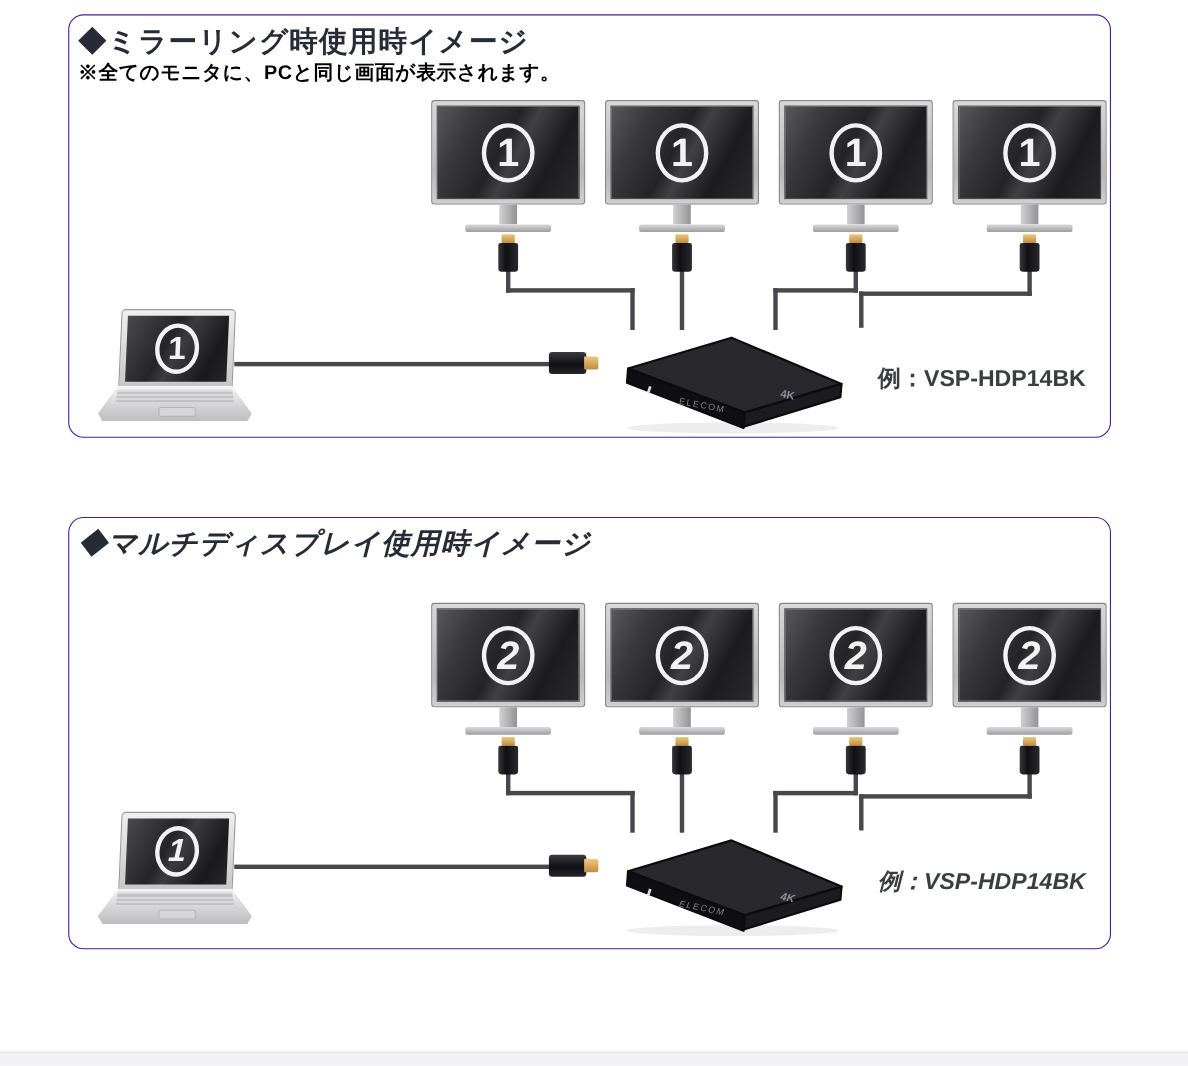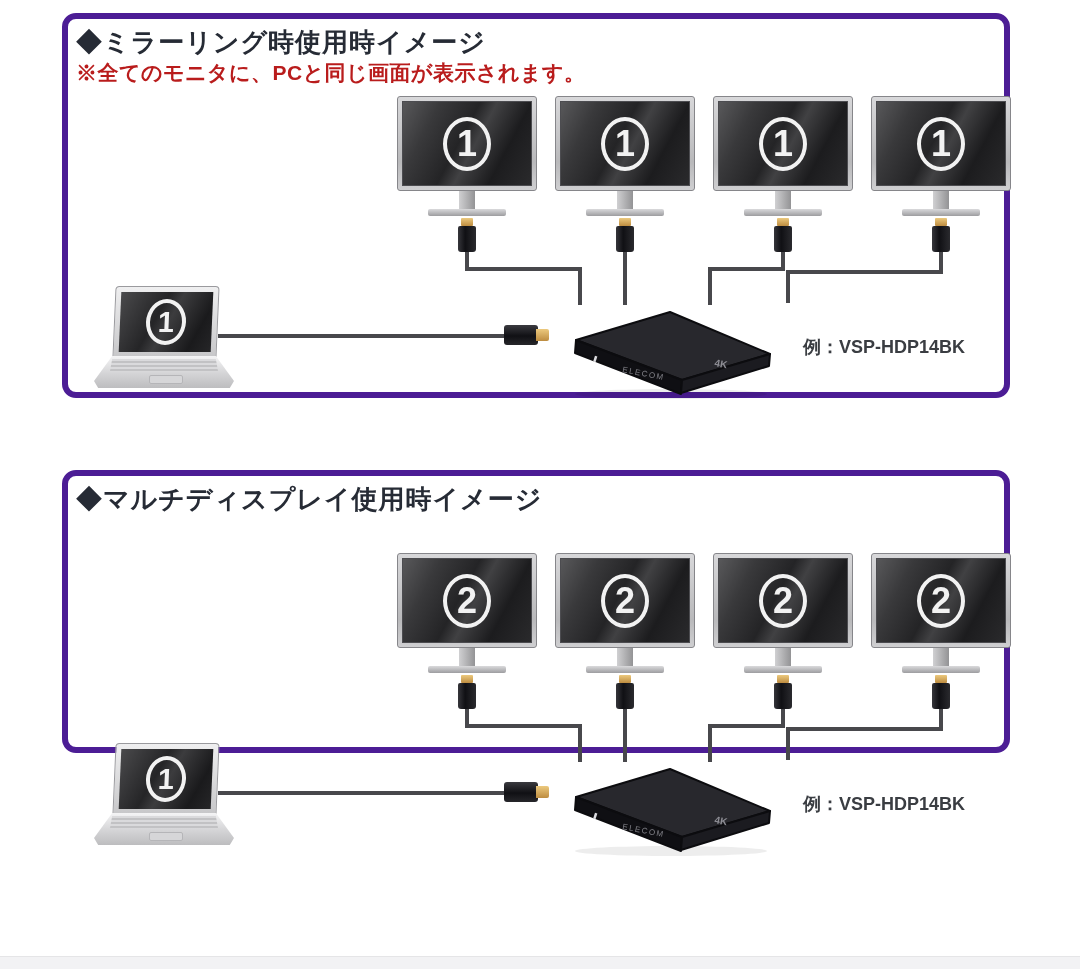--- a/index.html
+++ b/index.html
@@ -1,30 +1,30 @@
 <!DOCTYPE html>
 <html lang="ja"><head>
 <meta charset="utf-8">
 <style>
   * { box-sizing: border-box; margin: 0; padding: 0; }
   html, body { width: 1080px; height: 969px; background: #ffffff; }
   body { position: relative; overflow: hidden; font-family: "Liberation Sans", sans-serif; }
 
   .panel {
     position: absolute; left: 62px; width: 948px;
-    background: #ffffff; border: 6px solid #4c1d95; border-radius: 14px;
+    background: #ffffff; border: 1px solid #4c1d95; border-radius: 14px;
   }
   .panel-title {
     position: absolute; left: 8px; top: 6px;
     font-size: 26px; font-weight: 800; color: #262b35;
     letter-spacing: 1px; white-space: nowrap;
   }
   .panel-note {
     position: absolute; left: 8px; top: 40px;
-    font-size: 21px; font-weight: 700; color: #b91c1c;
+    font-size: 18px; font-weight: 700; color: #000000;
     letter-spacing: 0.5px; white-space: nowrap;
   }
 
   
   .munit {
     position: absolute; top: 77px; width: 158px; height: 158px;
     display: flex; flex-direction: column; align-items: center;
   }
   .mon-frame {
     width: 140px; height: 95px;
@@ -85,21 +85,21 @@
                background: linear-gradient(180deg,#3a3a3f,#101014 55%,#26262a);
                border-radius: 3px; }
   .conn-tip  { position: absolute; left: 468px; top: 310px; width: 13px; height: 12px;
                background: linear-gradient(180deg,#ecc97e,#bd8c40);
                border-radius: 0 2px 2px 0; }
 
   .splitter { position: absolute; left: 498px; top: 285px; width: 210px; height: 96px; }
 
   .example {
     position: absolute; left: 735px; top: 316px;
-    font-size: 18px; font-weight: 800; color: #3a3d42; white-space: nowrap;
+    font-size: 21px; font-weight: 800; color: #3a3d42; white-space: nowrap;
   }
 
   .footer-bar {
     position: absolute; left: 0; top: 956px; width: 1080px; height: 13px;
     background: #f2f2f4; border-top: 1px solid #e5e5e7;
   }
 </style>
 </head>
 <body>
 
@@ -194,21 +194,21 @@
     <polygon points="10,36 116,76 115,90 9,49" fill="#0f0f13" stroke="#0c0c0f" stroke-width="2" stroke-linejoin="round"></polygon>
     <polygon points="116,76 204,50 203,62 115,89" fill="#1b1b20" stroke="#0c0c0f" stroke-width="2" stroke-linejoin="round"></polygon>
     <rect x="28" y="52" width="2.5" height="6" transform="rotate(18 29 55)" fill="#dcdce0"></rect>
     <text x="56" y="68" font-size="8" letter-spacing="1.5" fill="#808087" transform="rotate(11 56 68)">ELECOM</text>
     <text x="148" y="62" font-size="10" font-weight="bold" fill="#8e8e95" transform="rotate(11 148 62)">4K</text>
   </svg>
 
   <div class="example">例：VSP-HDP14BK</div>
 </section>
 
-<section class="panel" style="top:470px;height:283px;">
+<section class="panel" style="top:470px;height:393px;font-style:italic;">
   <h2 class="panel-title">◆マルチディスプレイ使用時イメージ</h2>
 
   <i class="cable" style="left:397px;top:229px;width:4px;height:23px"></i>
   <i class="cable" style="left:397px;top:248px;width:117px;height:4px"></i>
   <i class="cable" style="left:510px;top:248px;width:4px;height:38px"></i>
   <i class="cable" style="left:555px;top:229px;width:4px;height:57px"></i>
   <i class="cable" style="left:713px;top:229px;width:4px;height:23px"></i>
   <i class="cable" style="left:640px;top:248px;width:77px;height:4px"></i>
   <i class="cable" style="left:640px;top:248px;width:4px;height:38px"></i>
   <i class="cable" style="left:871px;top:229px;width:4px;height:26px"></i>

